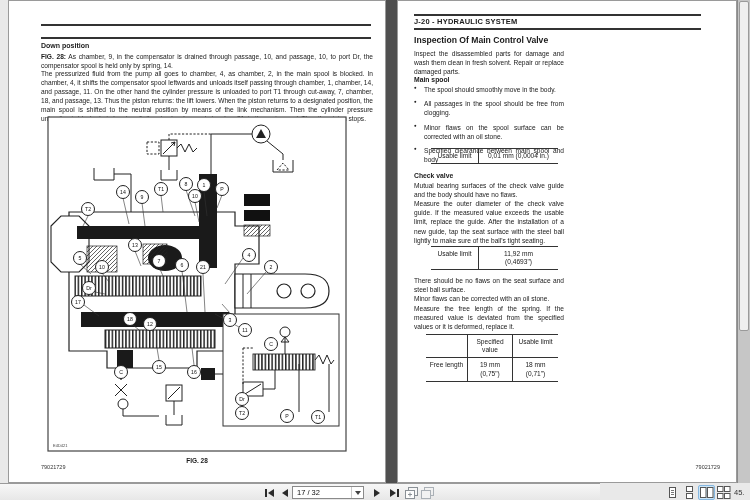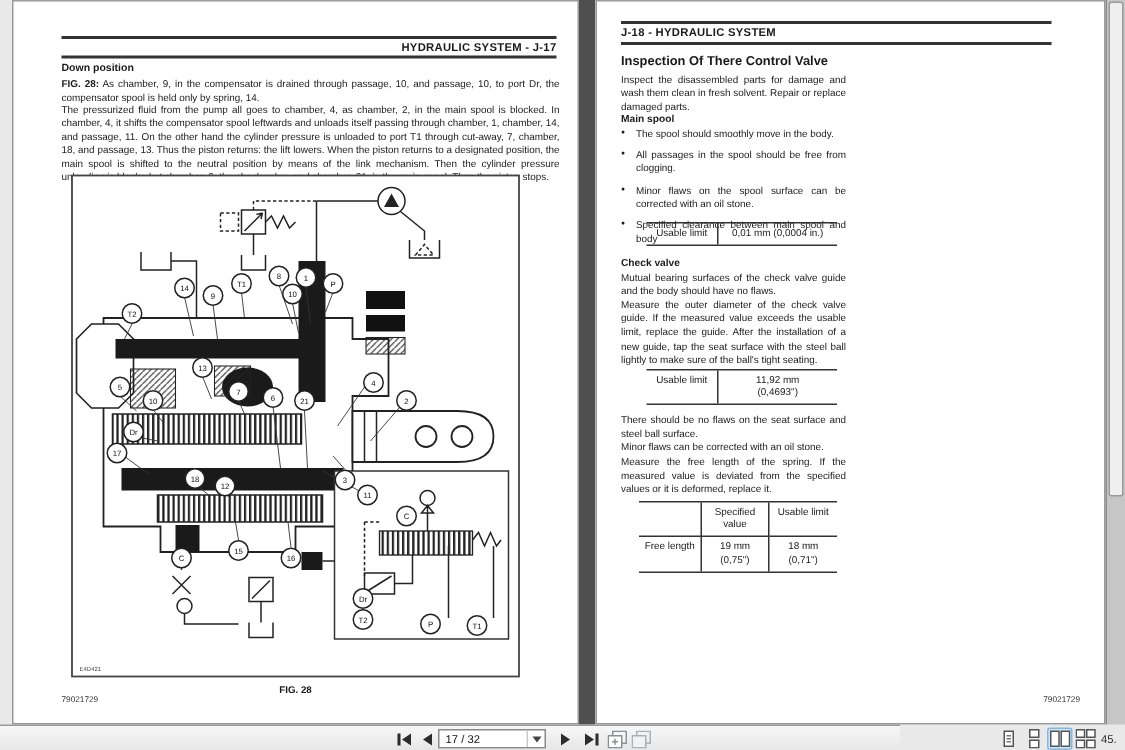--- a/index.html
+++ b/index.html
@@ -66,21 +66,20 @@
   .lnt{stroke:#333;stroke-width:.6;fill:none;}
   .dash{stroke-dasharray:2.2 1.6;}
 </style>
 </head>
 <body>
 
 <div class="viewport">
 
   <div class="page page-left">
     <div class="lp-rule" style="top:23px"></div>
-    <div class="lp-title" style="top:26px">HYDRAULIC SYSTEM - J-17</div>
     <div class="lp-rule" style="top:36px"></div>
 
     <div class="lp-down">Down position</div>
     <p class="lp-fig" style="margin:0"><b>FIG. 28:</b> <span>As chamber, 9, in the compensator is drained through passage, 10, and passage, 10, to port Dr, the compensator spool is held only by spring, 14.</span></p>
     <p class="lp-body" style="margin:0">The pressurized fluid from the pump all goes to chamber, 4, as chamber, 2, in the main spool is blocked. In chamber, 4, it shifts the compensator spool leftwards and unloads itself passing through chamber, 1, chamber, 14, and passage, 11. On the other hand the cylinder pressure is unloaded to port T1 through cut-away, 7, chamber, 18, and passage, 13. Thus the piston returns: the lift lowers. When the piston returns to a designated position, the main spool is shifted to the neutral position by means of the link mechanism. Then the cylinder pressure unloading is blocked at chamber, 6, the check valve, and chamber, 21, in the main spool. Thus the piston stops.</p>
 
     <svg class="figbox" viewBox="0 0 300 336">
       <defs>
         <pattern id="hx" width="4" height="4" patternUnits="userSpaceOnUse">
             <path d="M0,4 L4,0" stroke="#222" stroke-width="0.7"></path>
@@ -218,24 +217,24 @@
     </svg>
     <div class="figcode">E4D421</div>
     <div class="figcap">FIG. 28</div>
     <div class="pfoot pfoot-l">79021729</div>
   </div>
 
   <div class="divider"></div>
 
   <div class="page page-right">
     <div class="rp-rule" style="top:13px"></div>
-    <div class="rp-title">J-18 - HYDRAULIC SYSTEM</div>
+    <div class="rp-title">J-20 - HYDRAULIC SYSTEM</div>
     <div class="rp-rule" style="top:27px"></div>
 
-    <div class="rp-h1">Inspection Of There Control Valve</div>
+    <div class="rp-h1">Inspection Of Main Control Valve</div>
 
     <div class="rcol" style="top:48px">Inspect the disassembled parts for damage and wash them clean in fresh solvent. Repair or replace damaged parts.</div>
     <div class="rcol rp-bold" style="top:74px">Main spool</div>
     <ul class="bullets rcol" style="top:84px">
       <li>The spool should smoothly move in the body.</li>
       <li>All passages in the spool should be free from clogging.</li>
       <li>Minor flaws on the spool surface can be corrected with an oil stone.</li>
       <li>Specified clearance between main spool and body</li>
     </ul>
 

